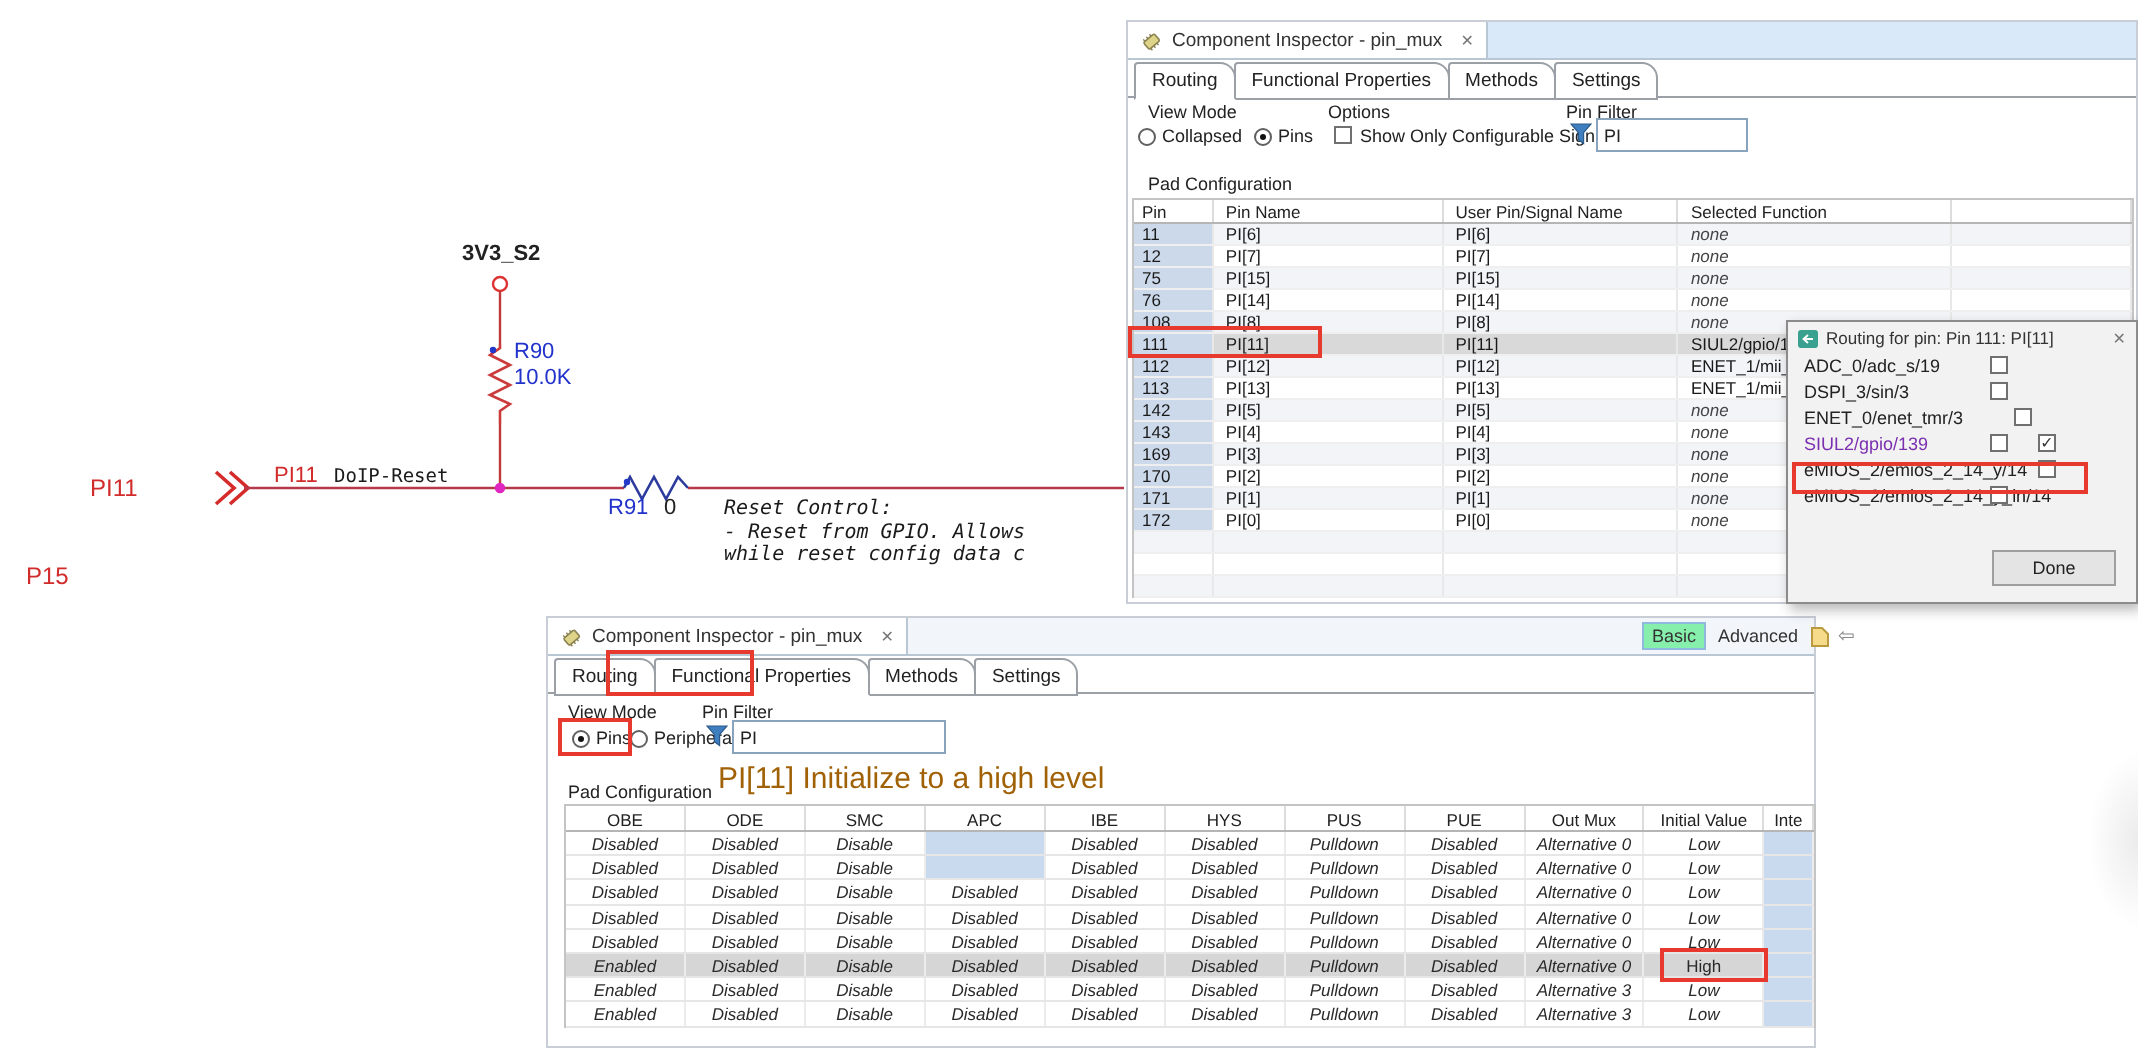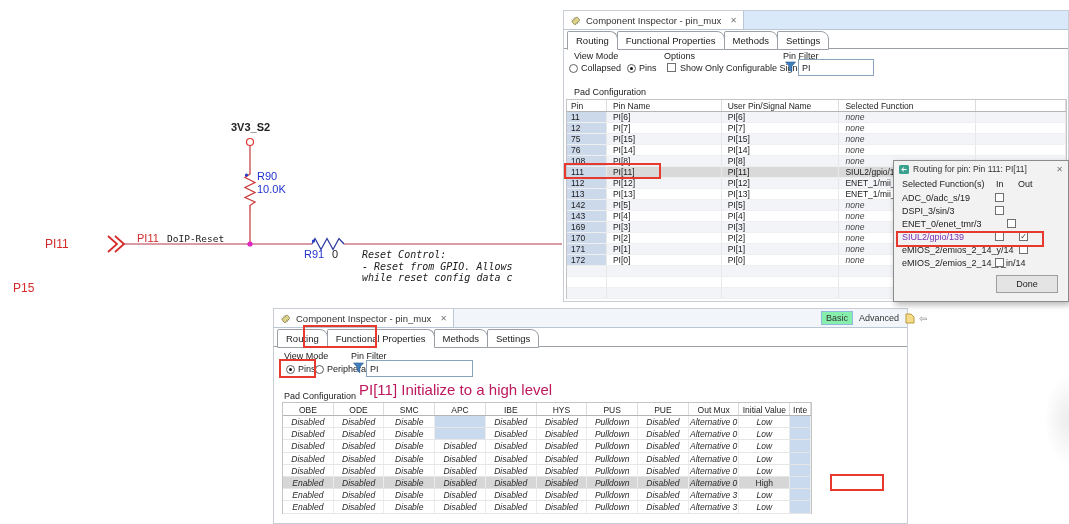--- a/index.html
+++ b/index.html
@@ -52,37 +52,37 @@
   .d-head { position:relative; height:13px; margin-top:2px; font-size:9px; color:#222; }
   .d-head span { position:absolute; top:0; }
   .d-rows { position:relative; }
   .d-row { position:relative; height:13px; }
   .d-row .d-label { position:absolute; left:8px; top:1px; font-size:9px; color:#222; white-space:nowrap; }
   .d-row .d-label.purple { color:#7b2fb0; }
   .d-row .cb { position:absolute; top:1px; }
   .btn { position:absolute; left:102px; top:114px; width:62px; height:18px; background:#e4e4e4; border:1px solid #9f9f9f; font-size:9px; color:#222; display:flex; align-items:center; justify-content:center; }
 
   
-  .pad-table { position:absolute; left:8px; top:93px; width:530px; border:1px solid #c4c4c4; border-bottom:none; font-size:8.5px; overflow:hidden; }
+  .pad-table { position:absolute; left:8px; top:93px; width:626px; border:1px solid #c4c4c4; border-bottom:none; font-size:8.5px; overflow:hidden; }
   .bh-row { display:flex; height:13px; border-bottom:1px solid #b5b5b5; background:#fff; }
   .bh-cell { text-align:center; padding-top:2px; color:#222; border-right:1px solid #dcdcdc; overflow:hidden; white-space:nowrap; }
   .b-row { display:flex; height:12.2px; border-bottom:1px solid #e6e6e6; background:#fff; }
   .b-row.sel { background:#d6d6d6; }
   .b-cell { text-align:center; color:#2a2a2a; font-style:italic; border-right:1px solid #ececec; overflow:hidden; white-space:nowrap; line-height:12px; }
   .b-cell.hi { font-style:normal; }
   .b-cell.blue { background:#c9daee; }
 
   
   .sch-label { position:absolute; white-space:nowrap; }
   .red-txt { color:#d22b2b; }
   .blue-txt { color:#2233cc; }
   .mono { font-family:"DejaVu Sans Mono", monospace; }
   .note { position:absolute; left:362px; top:249px; font-family:"DejaVu Sans Mono", monospace; font-style:italic; font-size:10px; line-height:11.5px; color:#1a1a1a; white-space:nowrap; }
 
-  .annotation { position:absolute; left:85px; top:72px; font-size:15px; color:#be185d; white-space:nowrap; }
+  .annotation { position:absolute; left:85px; top:72px; font-size:15px; color:#a16207; white-space:nowrap; }
   .pad-cfg-lbl { position:absolute; font-size:9px; color:#222; }
   .watermark { position:absolute; left:1044px; top:375px; width:26px; height:90px; background:radial-gradient(ellipse at 100% 50%, #ebebeb 0%, rgba(255,255,255,0) 70%); }
 </style>
 </head>
 <body>
 
 <div class="canvas">
 
   <div>
     <svg class="abs" style="left:0;top:100px;" width="563" height="200">
@@ -288,25 +288,20 @@
 
   <div class="dialog">
     <div class="d-titlebar">
       <svg width="10" height="9">
           <rect width="10" height="9" rx="1.5" fill="#3aa08f"></rect>
           <path d="M7.5 4.5h-5M5 2.5 2.8 4.5 5 6.5" stroke="#fff" stroke-width="1" fill="none"></path>
         </svg>
       <span>Routing for pin: Pin 111: PI[11]</span>
       <span class="close-x" style="margin-left:auto;">✕</span>
     </div>
-    <div class="d-head">
-      <span style="left:8px;">Selected Function(s)</span>
-      <span style="left:102px;">In</span>
-      <span style="left:124px;">Out</span>
-    </div>
     <div class="d-rows">
         <div class="d-row">
           <div class="d-label">ADC_0/adc_s/19</div>
           <div class="cb" style="left: 101px;"></div>
         </div>
         <div class="d-row">
           <div class="d-label">DSPI_3/sin/3</div>
           <div class="cb" style="left: 101px;"></div>
         </div>
         <div class="d-row">

